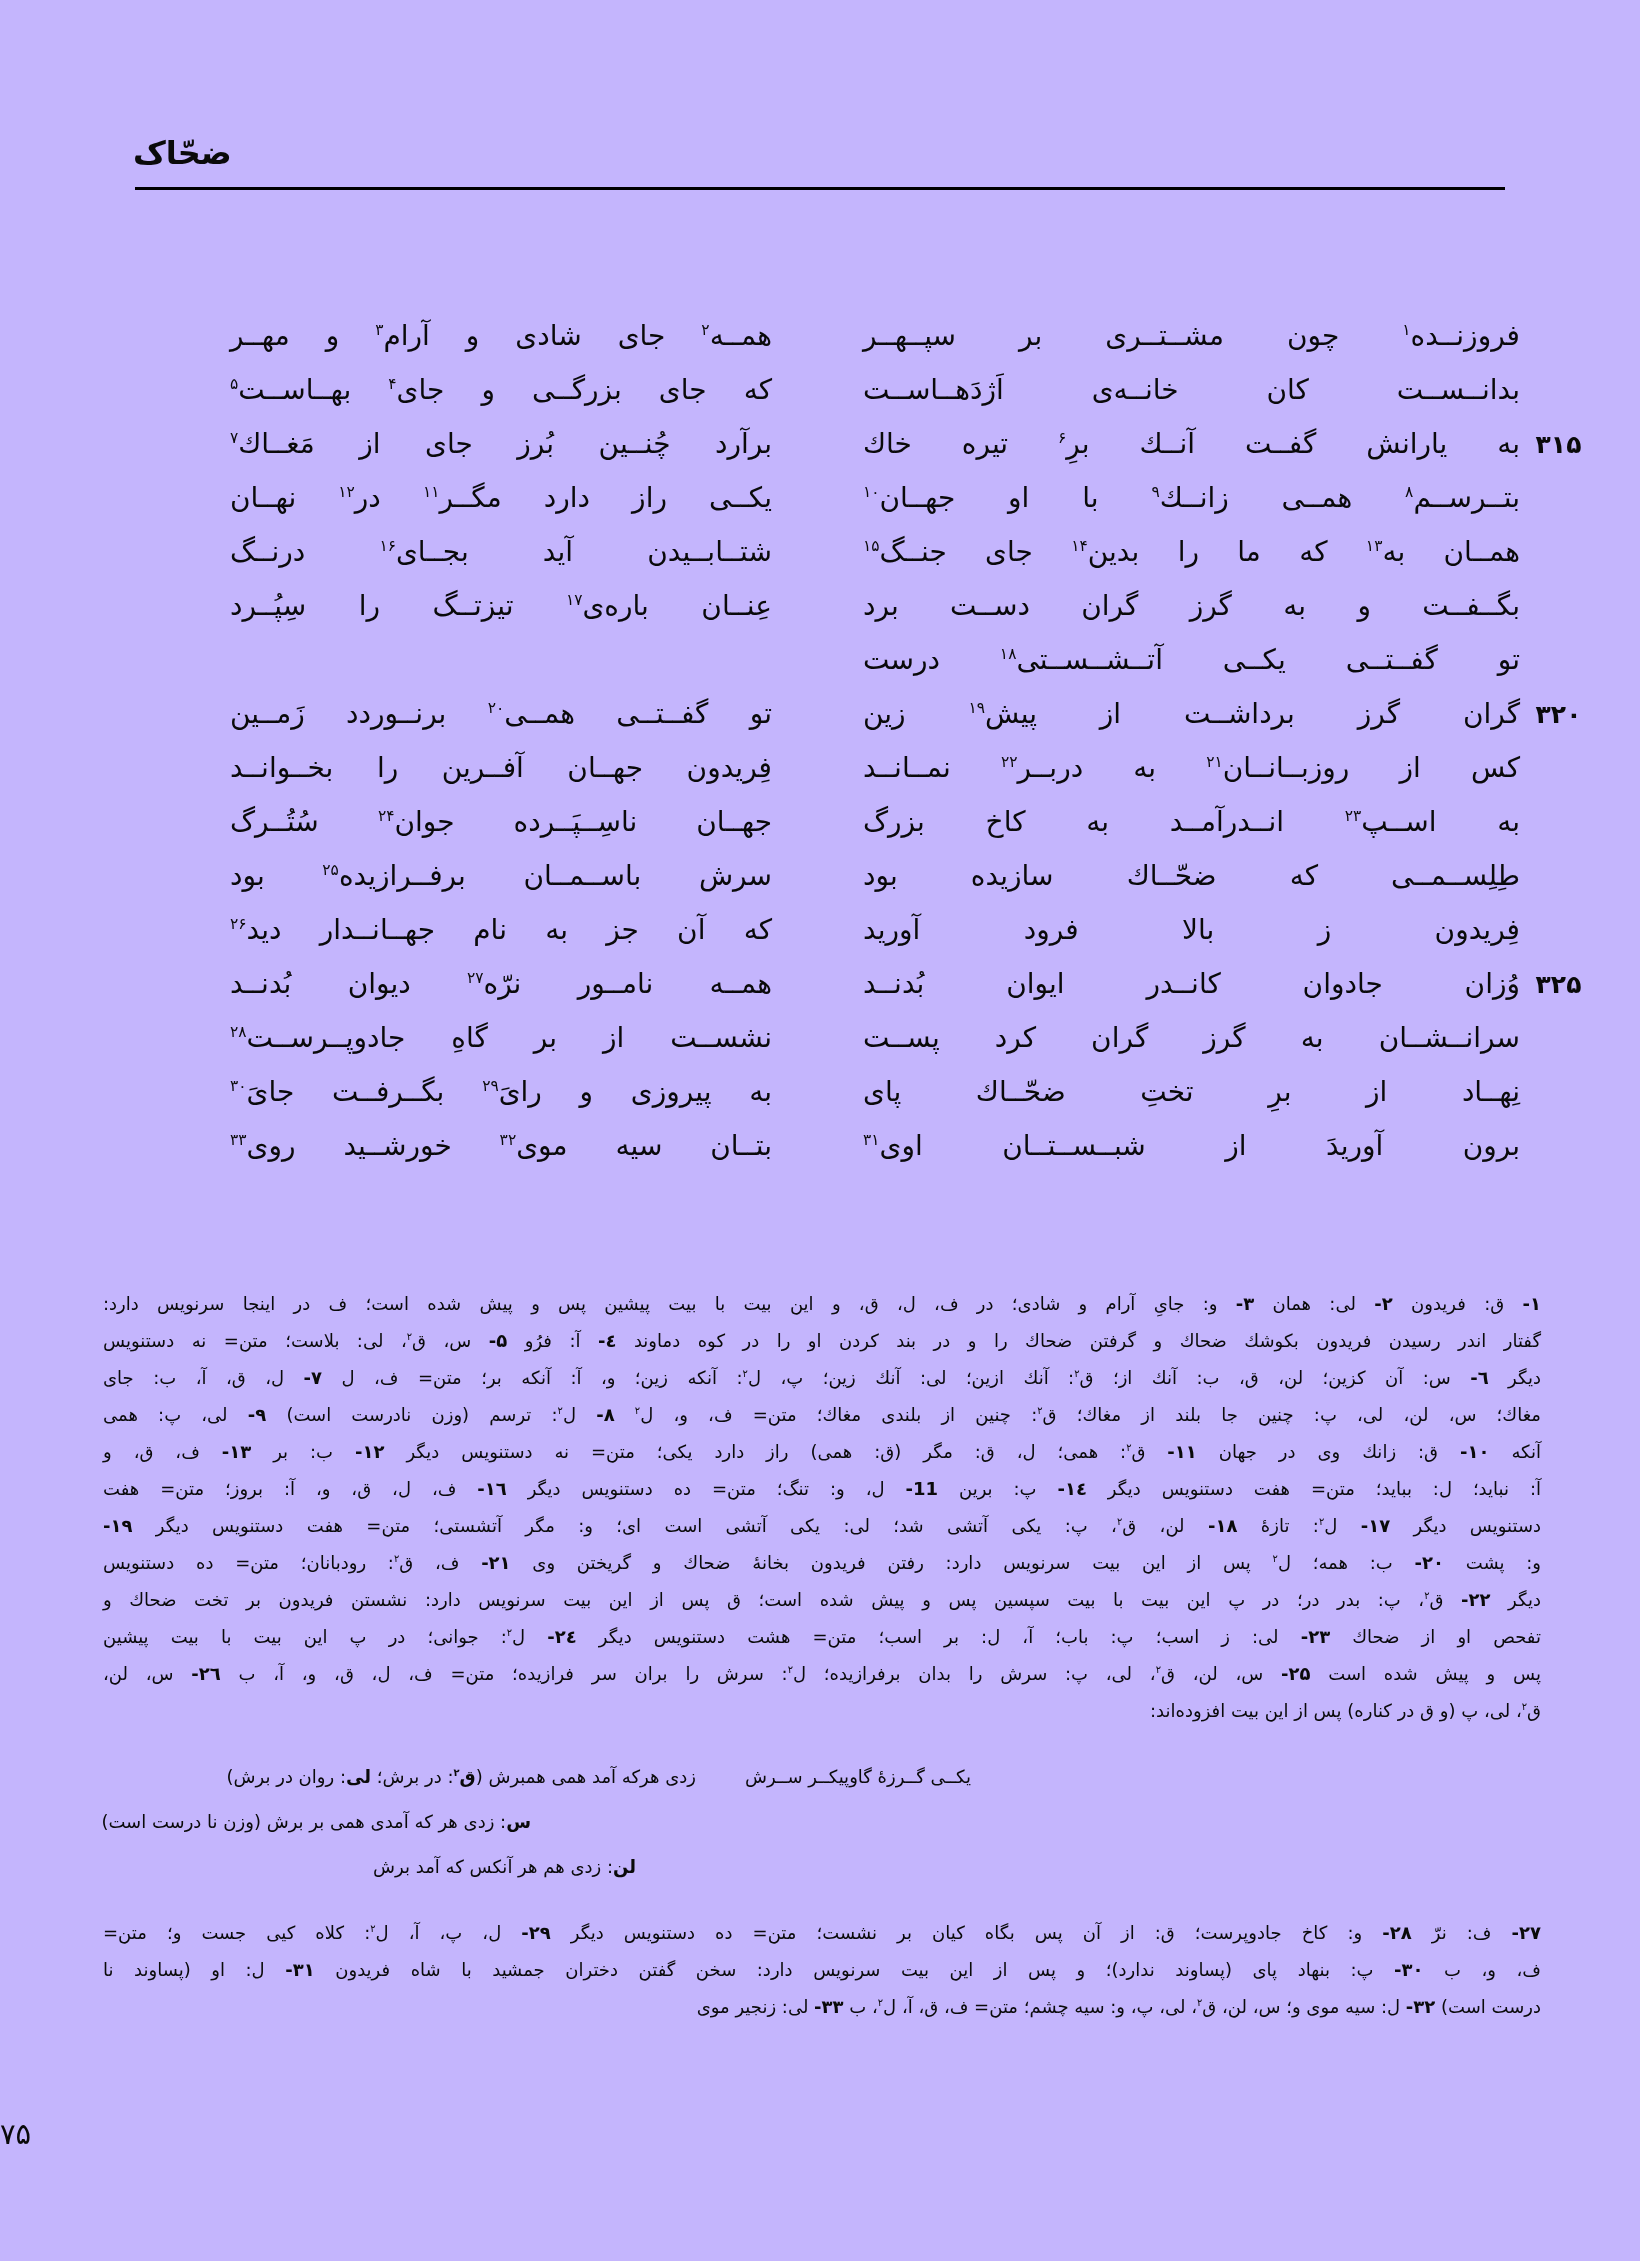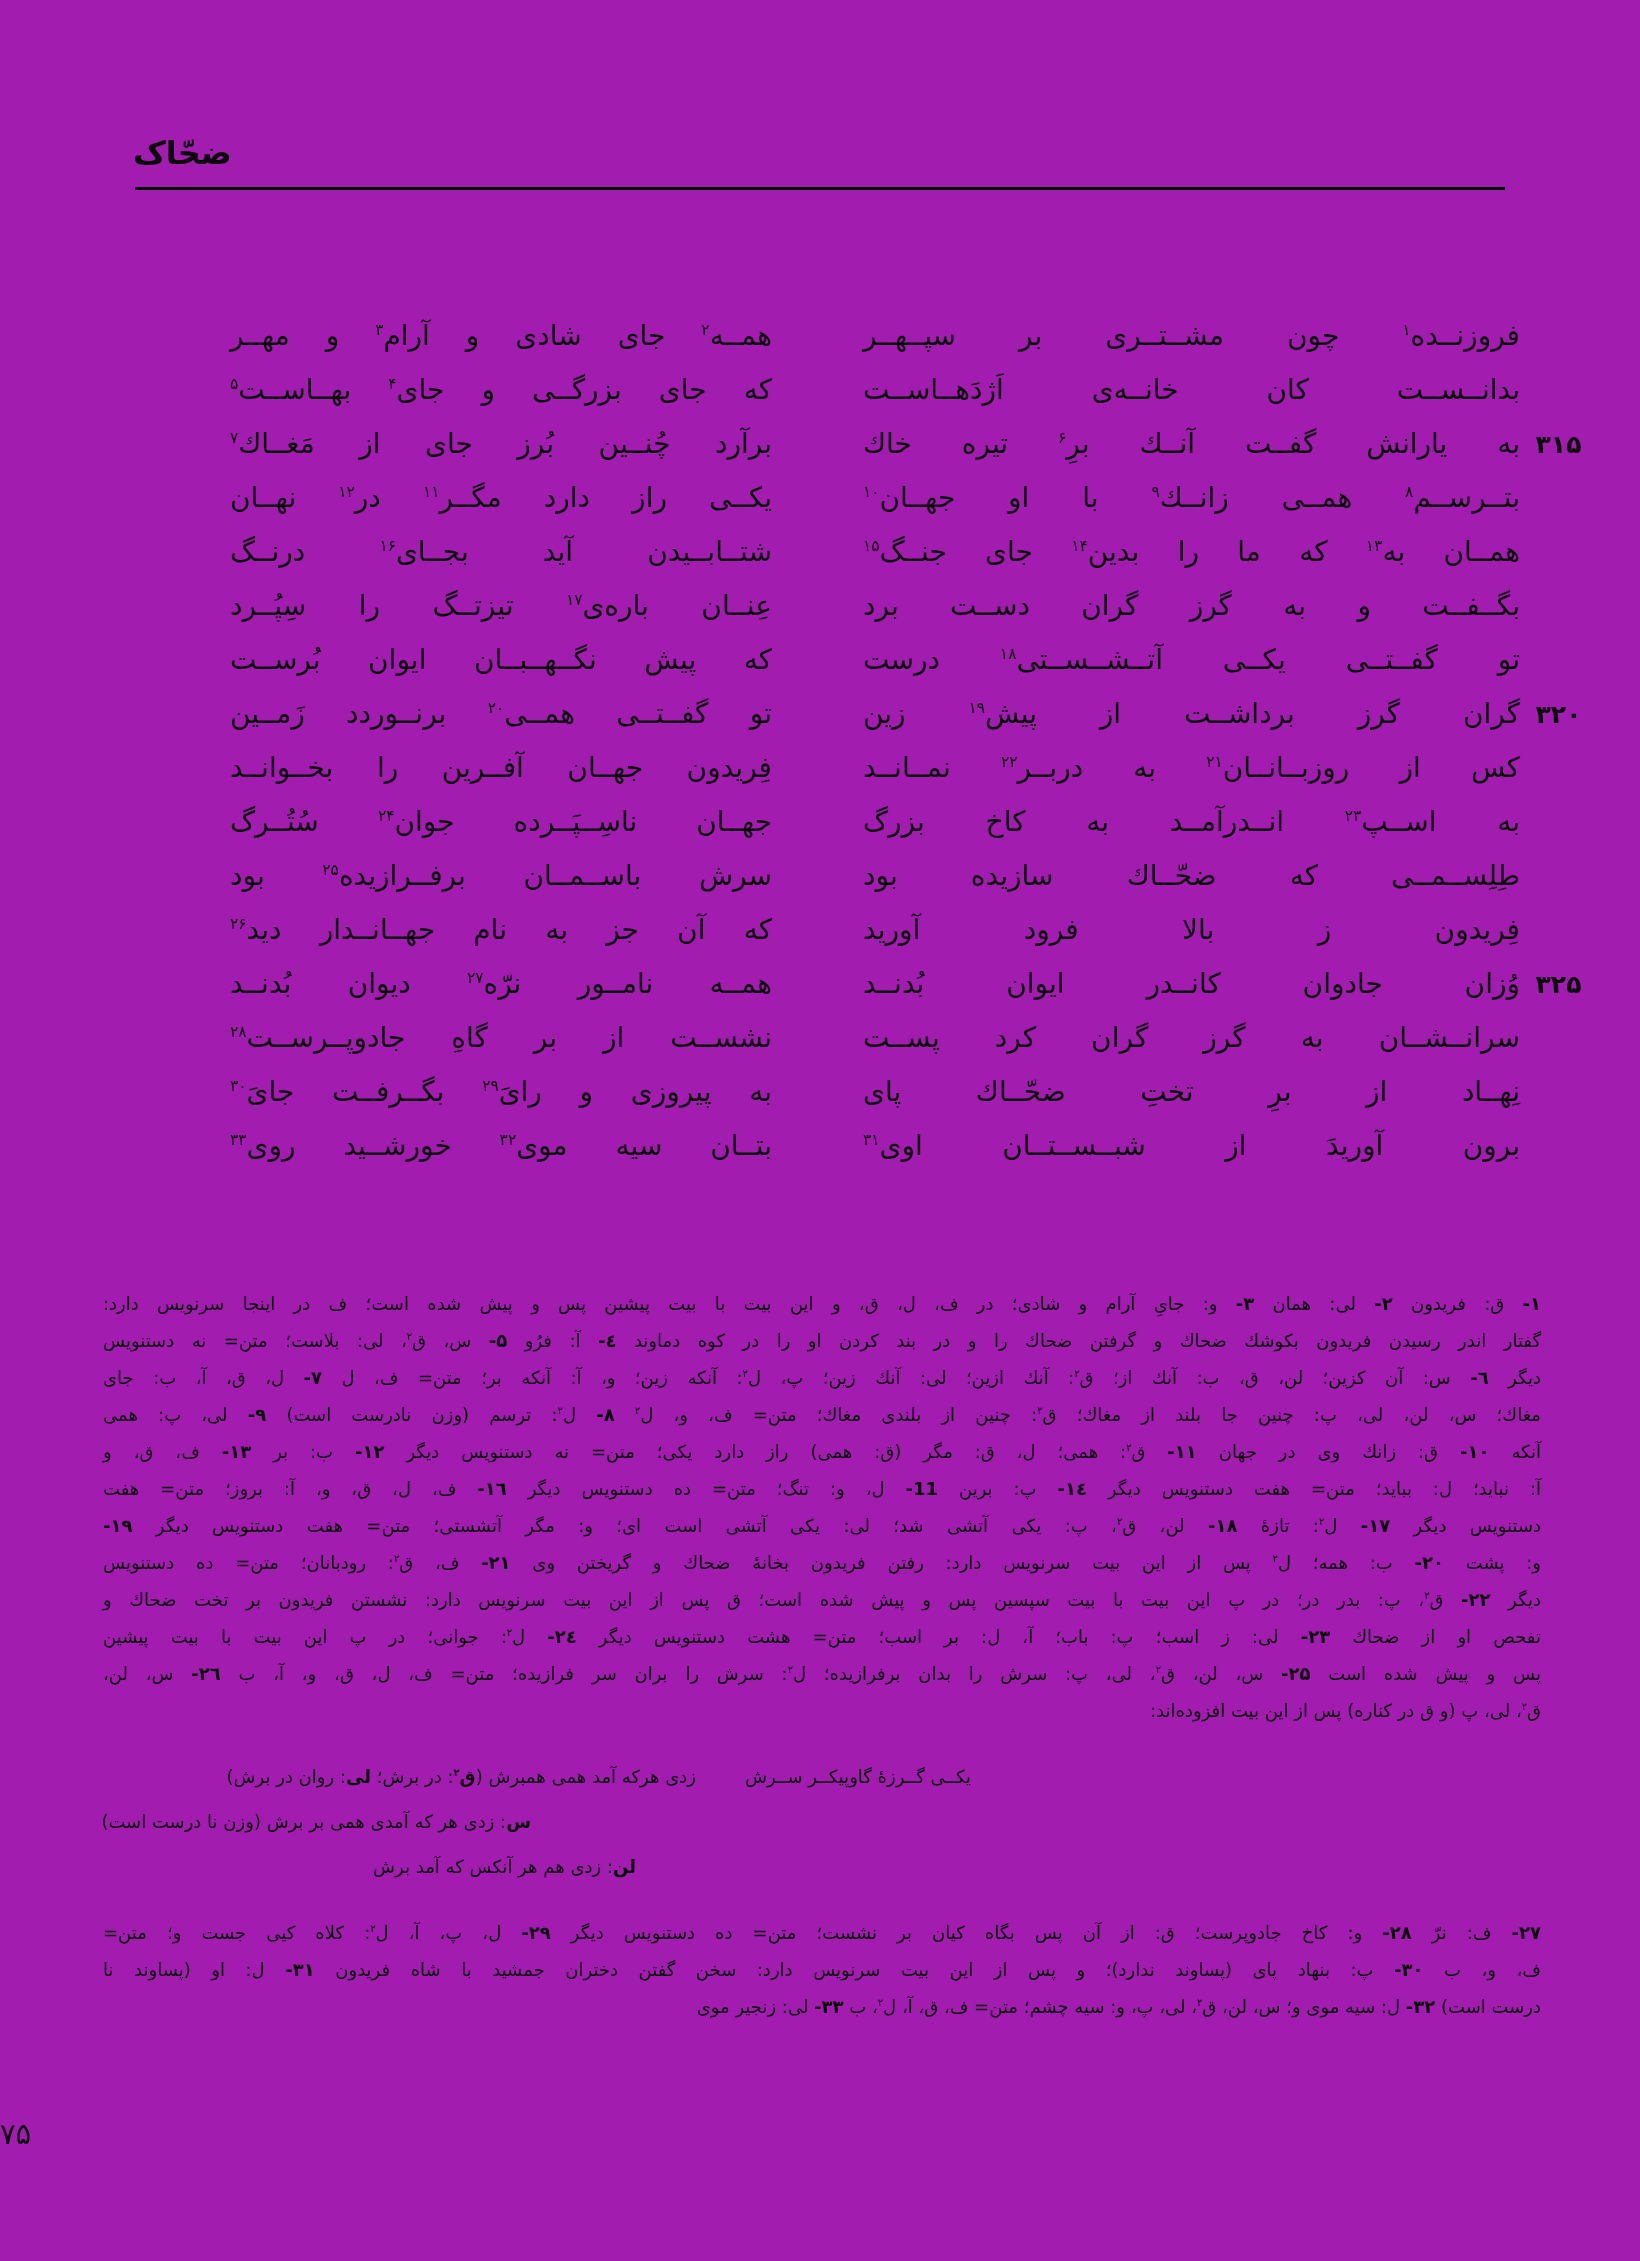--- a/index.html
+++ b/index.html
@@ -3,21 +3,21 @@
 <meta charset="utf-8">
 <style>
   html,body{
     margin:0;padding:0;
     width:1640px;height:2261px;
     background:#ffffff;
   }
   .page{
     position:relative;
     width:1640px;height:2261px;
-    background:#a21caf;
+    background:#c4b5fd;
     color:#0a0a0a;
     font-family:"DejaVu Sans", sans-serif;
     direction:rtl;
     overflow:hidden;
   }
   
   .header-title{
     position:absolute;
     top:134px;left:133px;
     font-size:32px;font-weight:bold;
@@ -146,21 +146,20 @@
       <div class="vrow">
         <div class="vnum"></div>
         <div class="hemi h1">بگــفــت و به گرز گران دســت برد</div>
         <div class="vgap"></div>
         <div class="hemi h2">عِنــان باره‌ی<sup>۱۷</sup> تیزتــگ را سِپُــرد</div>
       </div>
       <div class="vrow">
         <div class="vnum"></div>
         <div class="hemi h1">تو گفــتــی یکــی آتــشــســتی<sup>۱۸</sup> درست</div>
         <div class="vgap"></div>
-        <div class="hemi h2">که پیش نگــهــبــان ایوان بُرســت</div>
       </div>
       <div class="vrow">
         <div class="vnum">۳۲۰</div>
         <div class="hemi h1">گران گرز برداشــت از پیش<sup>۱۹</sup> زین</div>
         <div class="vgap"></div>
         <div class="hemi h2">تو گفــتــی همــی<sup>۲۰</sup> برنــوردد زَمــین</div>
       </div>
       <div class="vrow">
         <div class="vnum"></div>
         <div class="hemi h1">کس از روزبــانــان<sup>۲۱</sup> به دربــر<sup>۲۲</sup> نمــانــد</div>

